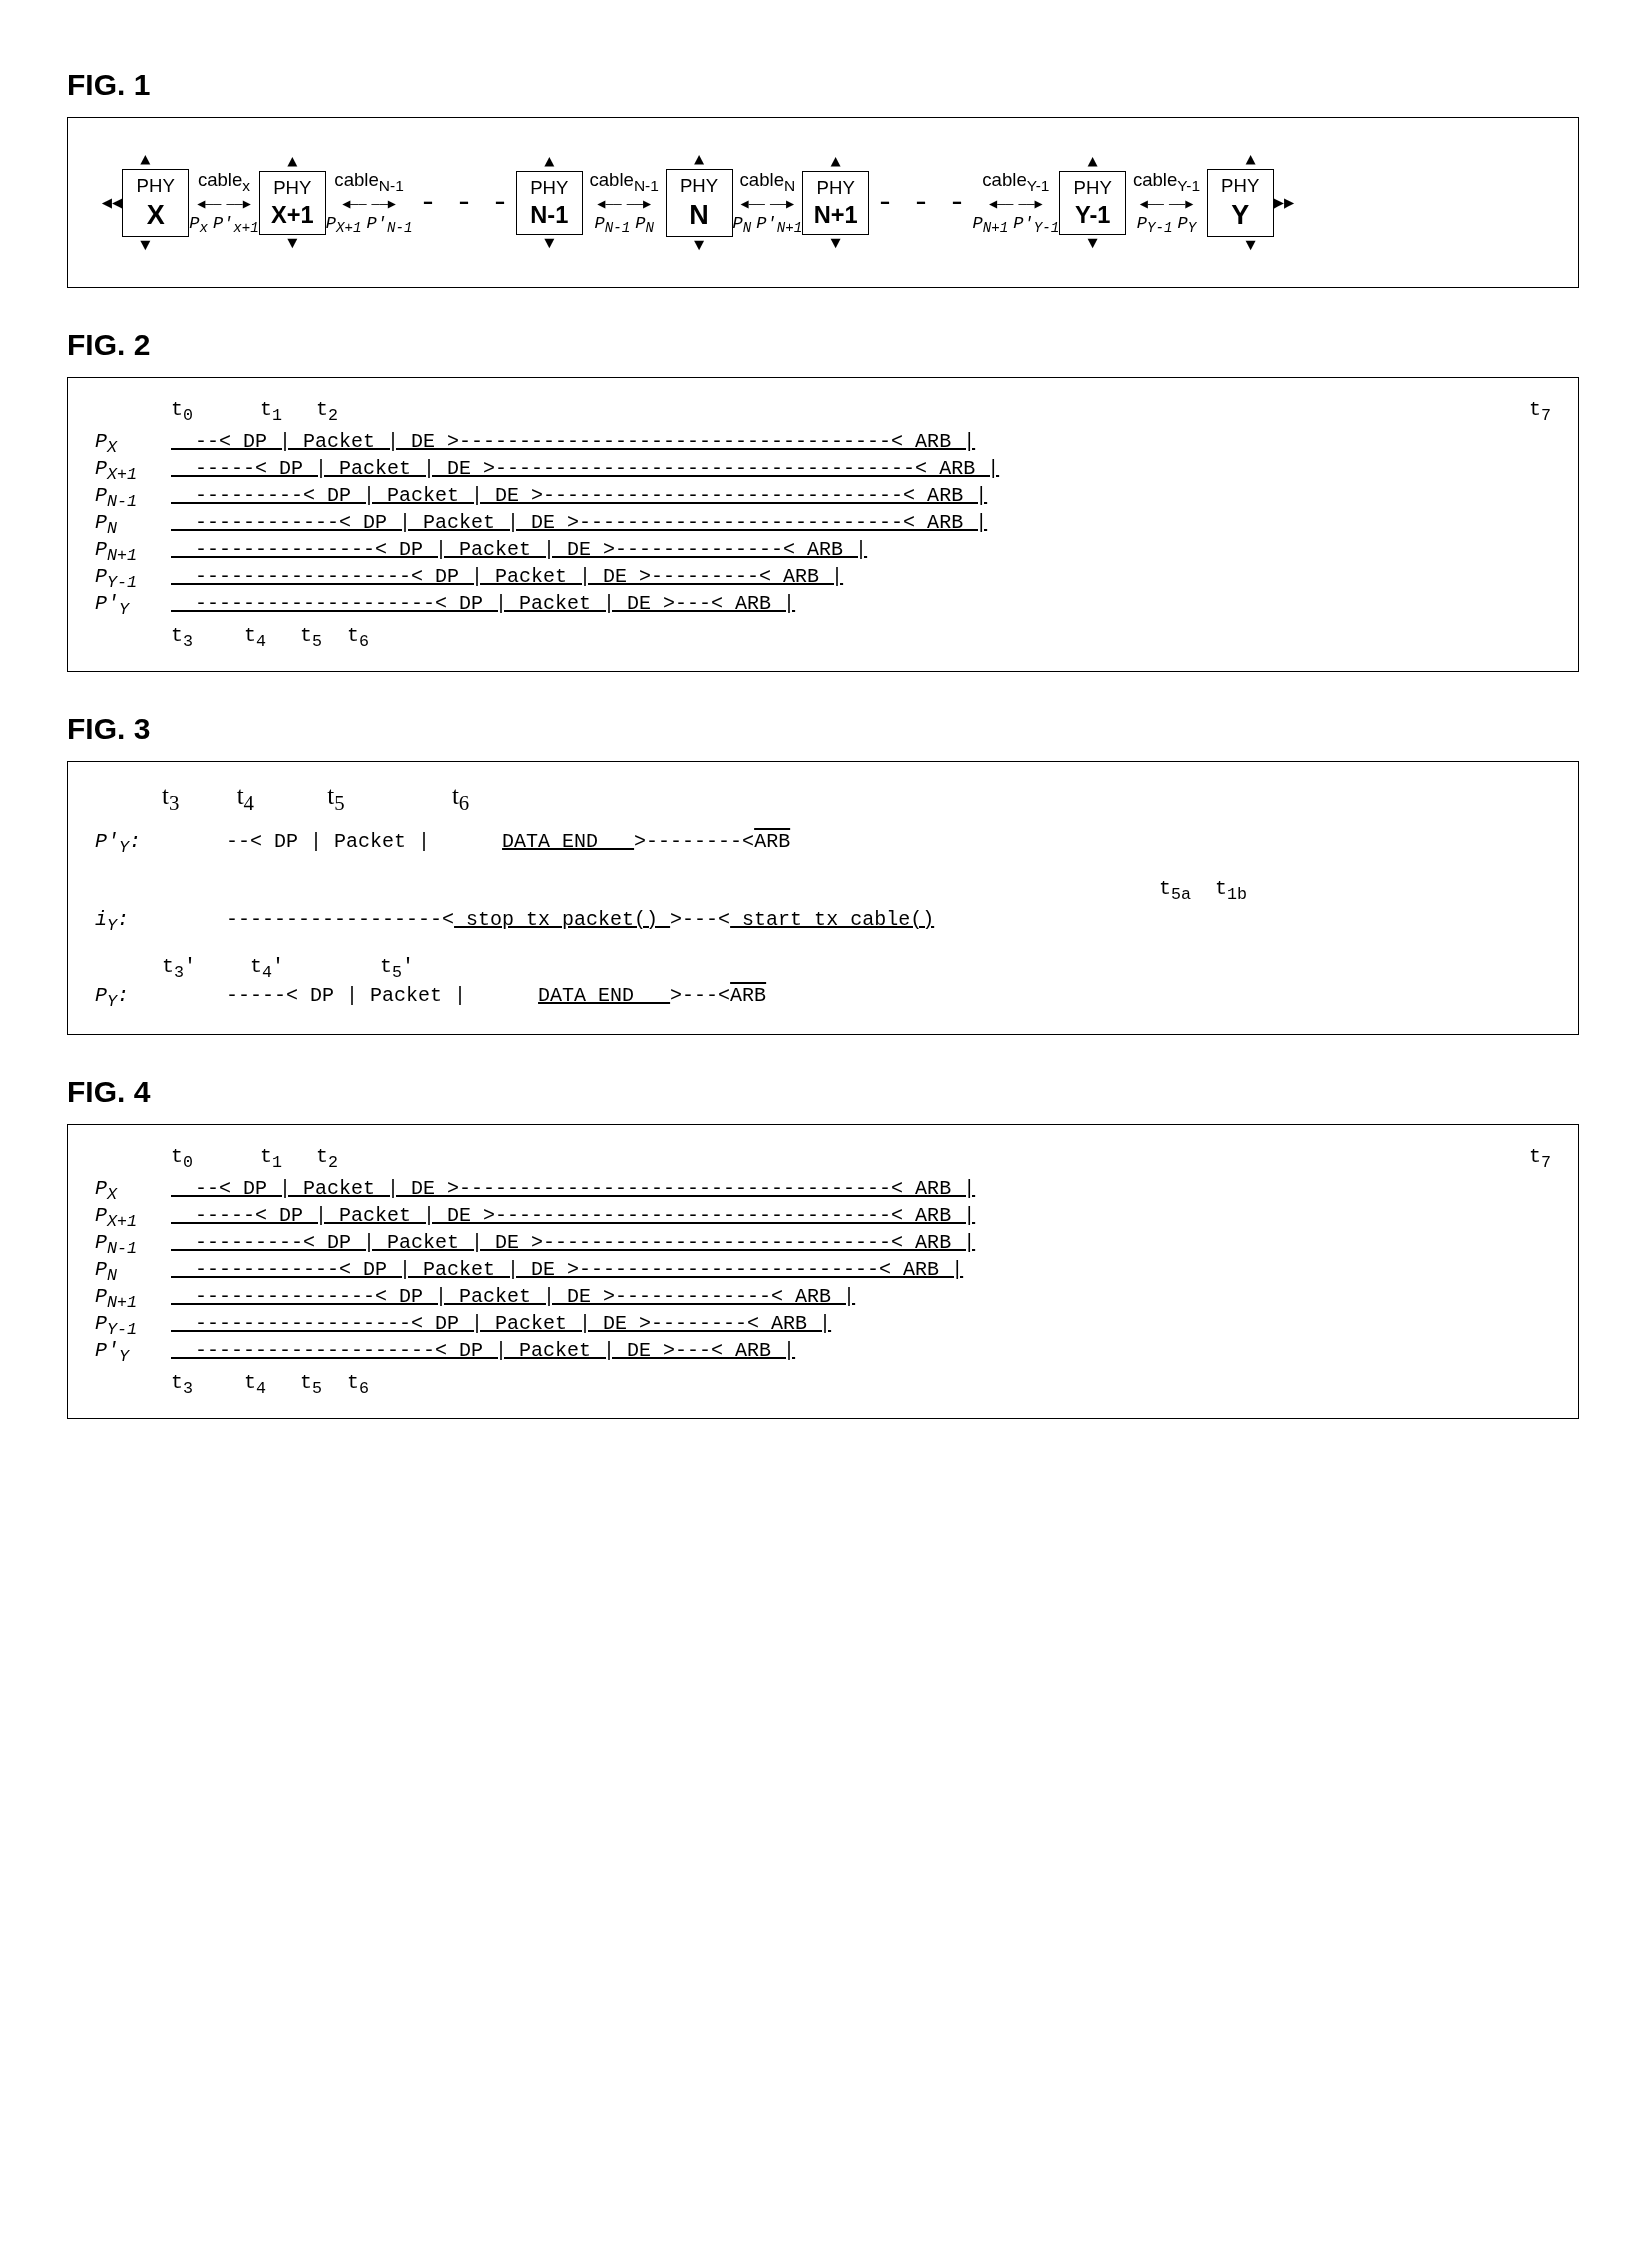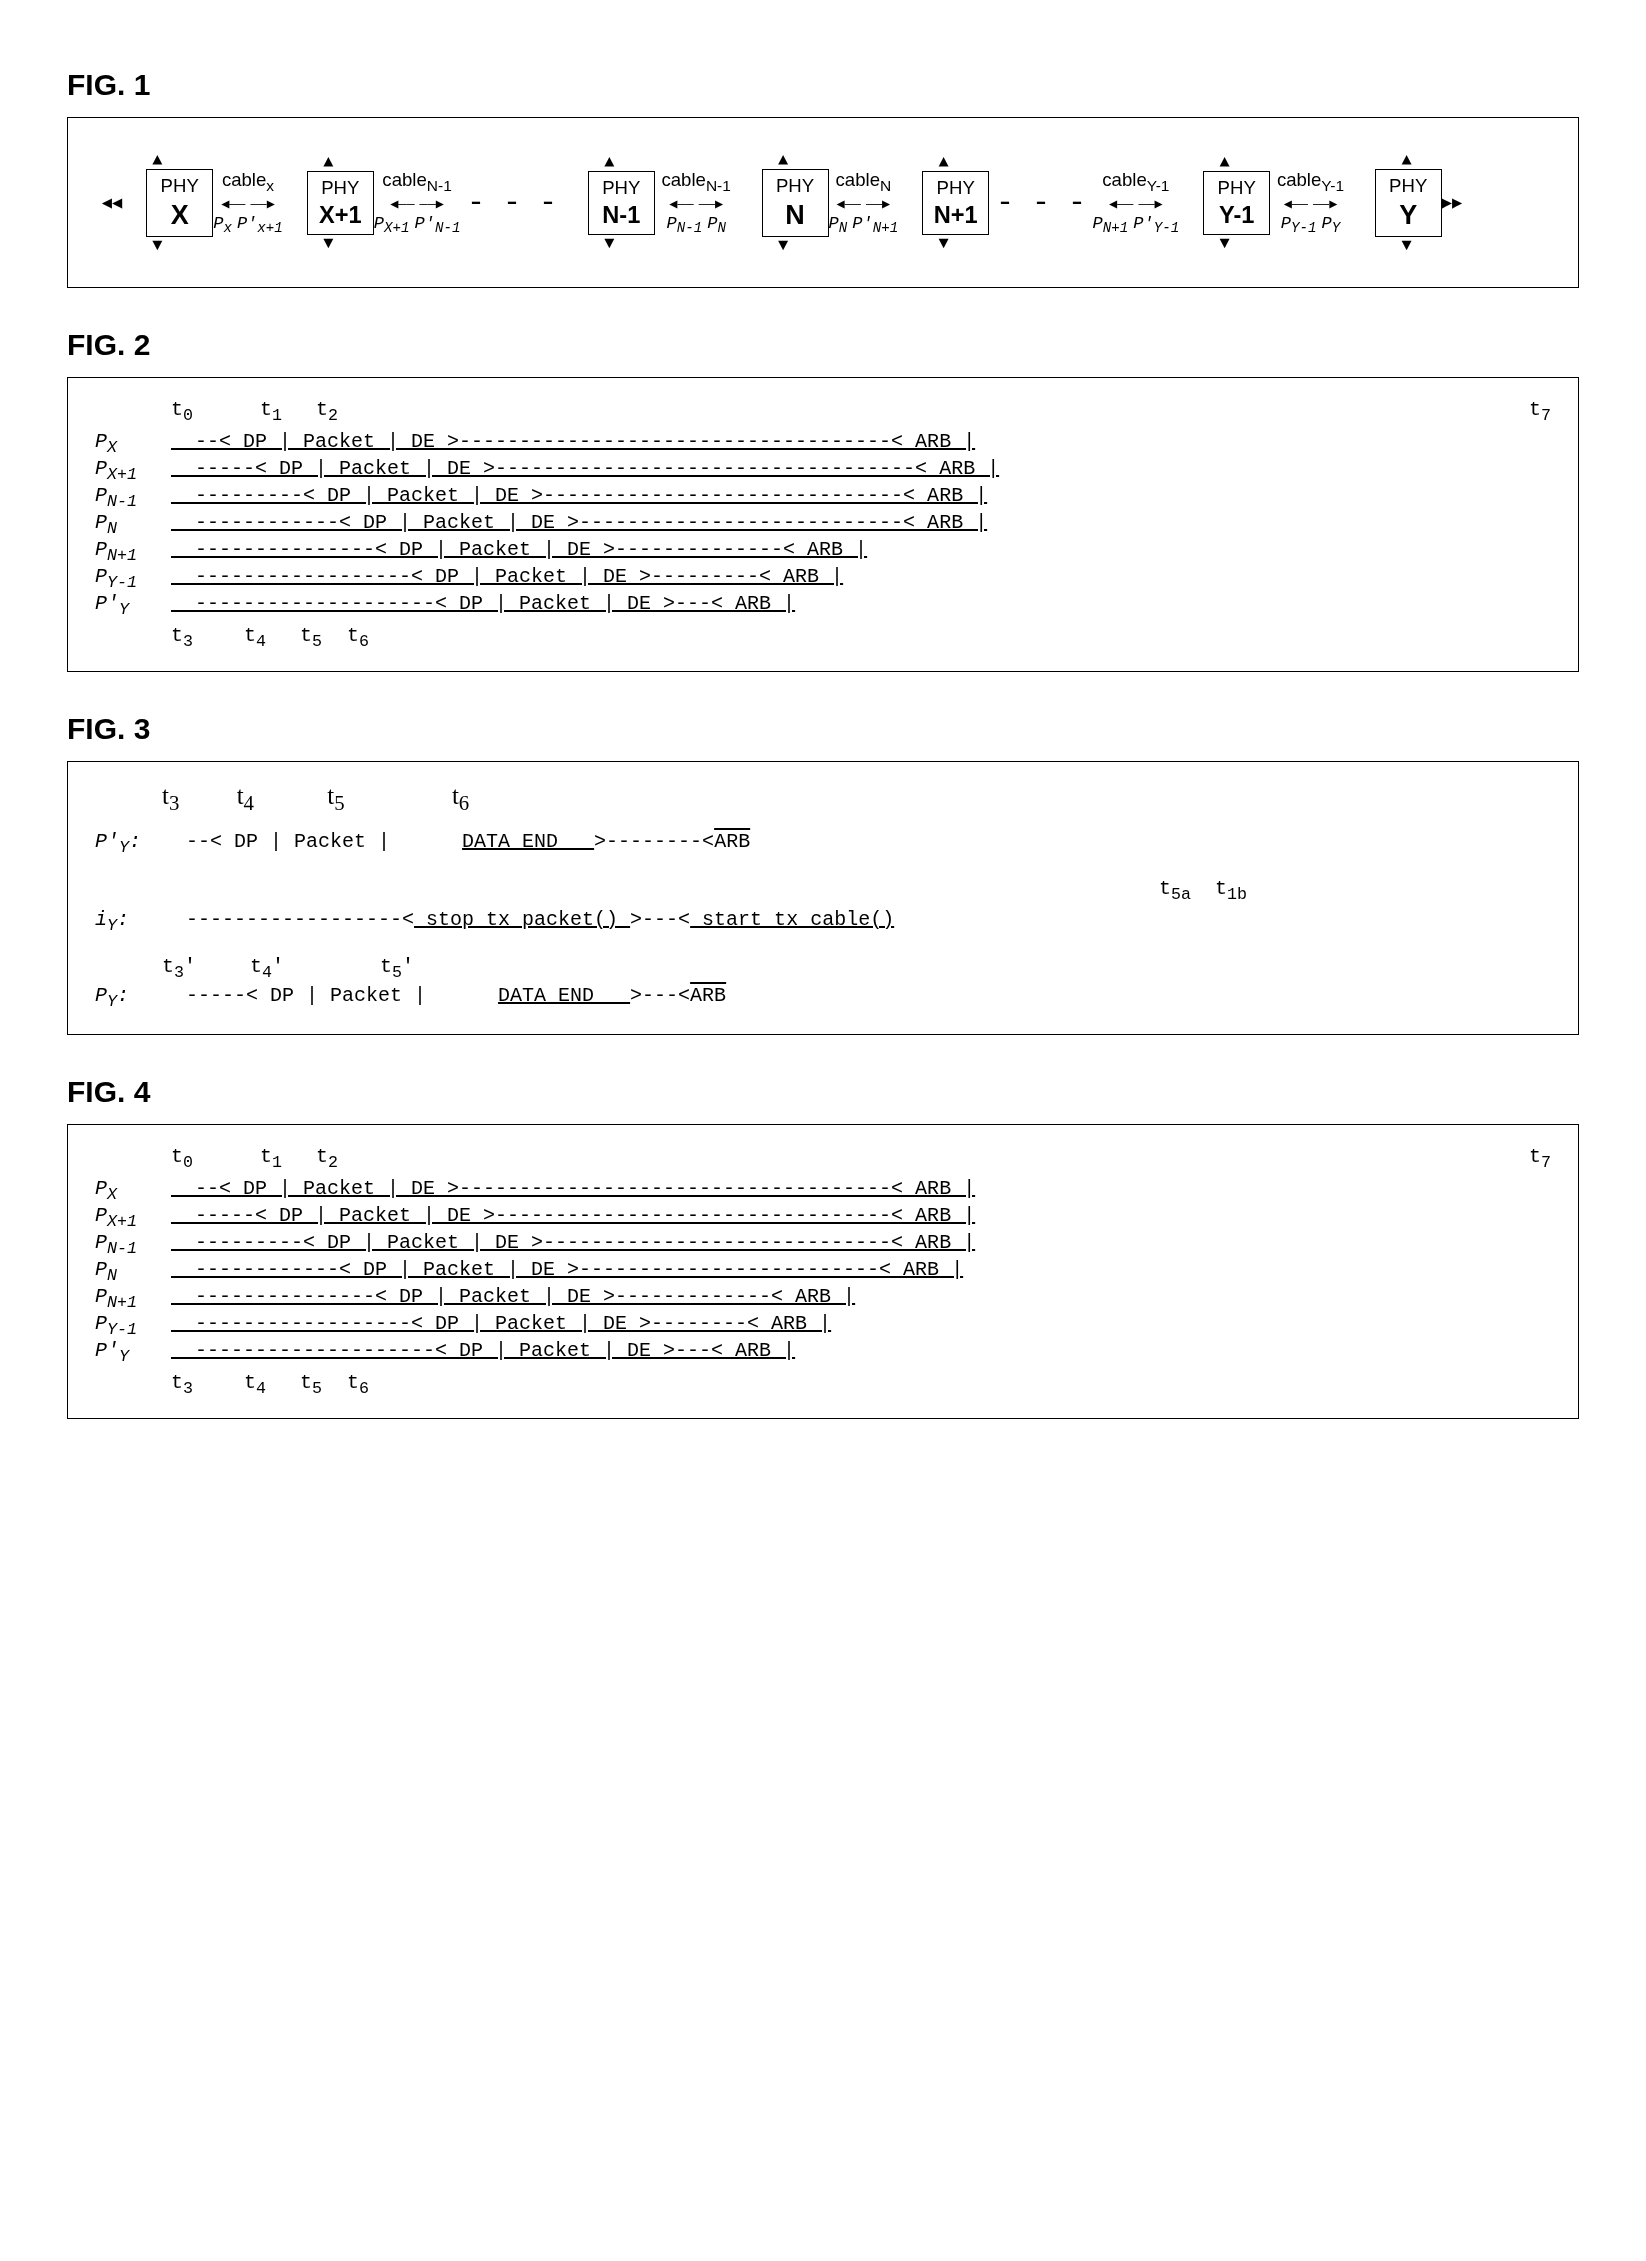--- a/index.html
+++ b/index.html
@@ -34,21 +34,20 @@
       overflow-x: auto;
     }
     .phy-box {
       border: 1.7px solid #000;
       padding: 5px 10px;
       text-align: center;
       font-size: 23.6px;
       font-family: Arial, sans-serif;
       min-width: 67px;
       position: relative;
-      margin-left: 24px;
     }
     .phy-label-top {
       font-size: 18.6px;
       font-family: Arial, sans-serif;
       margin-bottom: 3.4px;
     }
     .arrow-left { font-size: 17px; }
     .arrow-right { font-size: 17px; }
     .cable-label {
       font-size: 18.6px;
@@ -101,20 +100,21 @@
       flex: 1;
       white-space: pre;
       font-size: 20px;
       letter-spacing: 0;
       text-decoration: underline;
     }
     .fig3-row {
       display: flex;
       align-items: baseline;
       margin-bottom: 3.4px;
+      gap: 40px;
     }
     .fig3-label {
       width: 67px;
       flex-shrink: 0;
       font-style: italic;
       font-size: 20px;
     }
     .fig3-line {
       flex: 1;
       white-space: pre;

